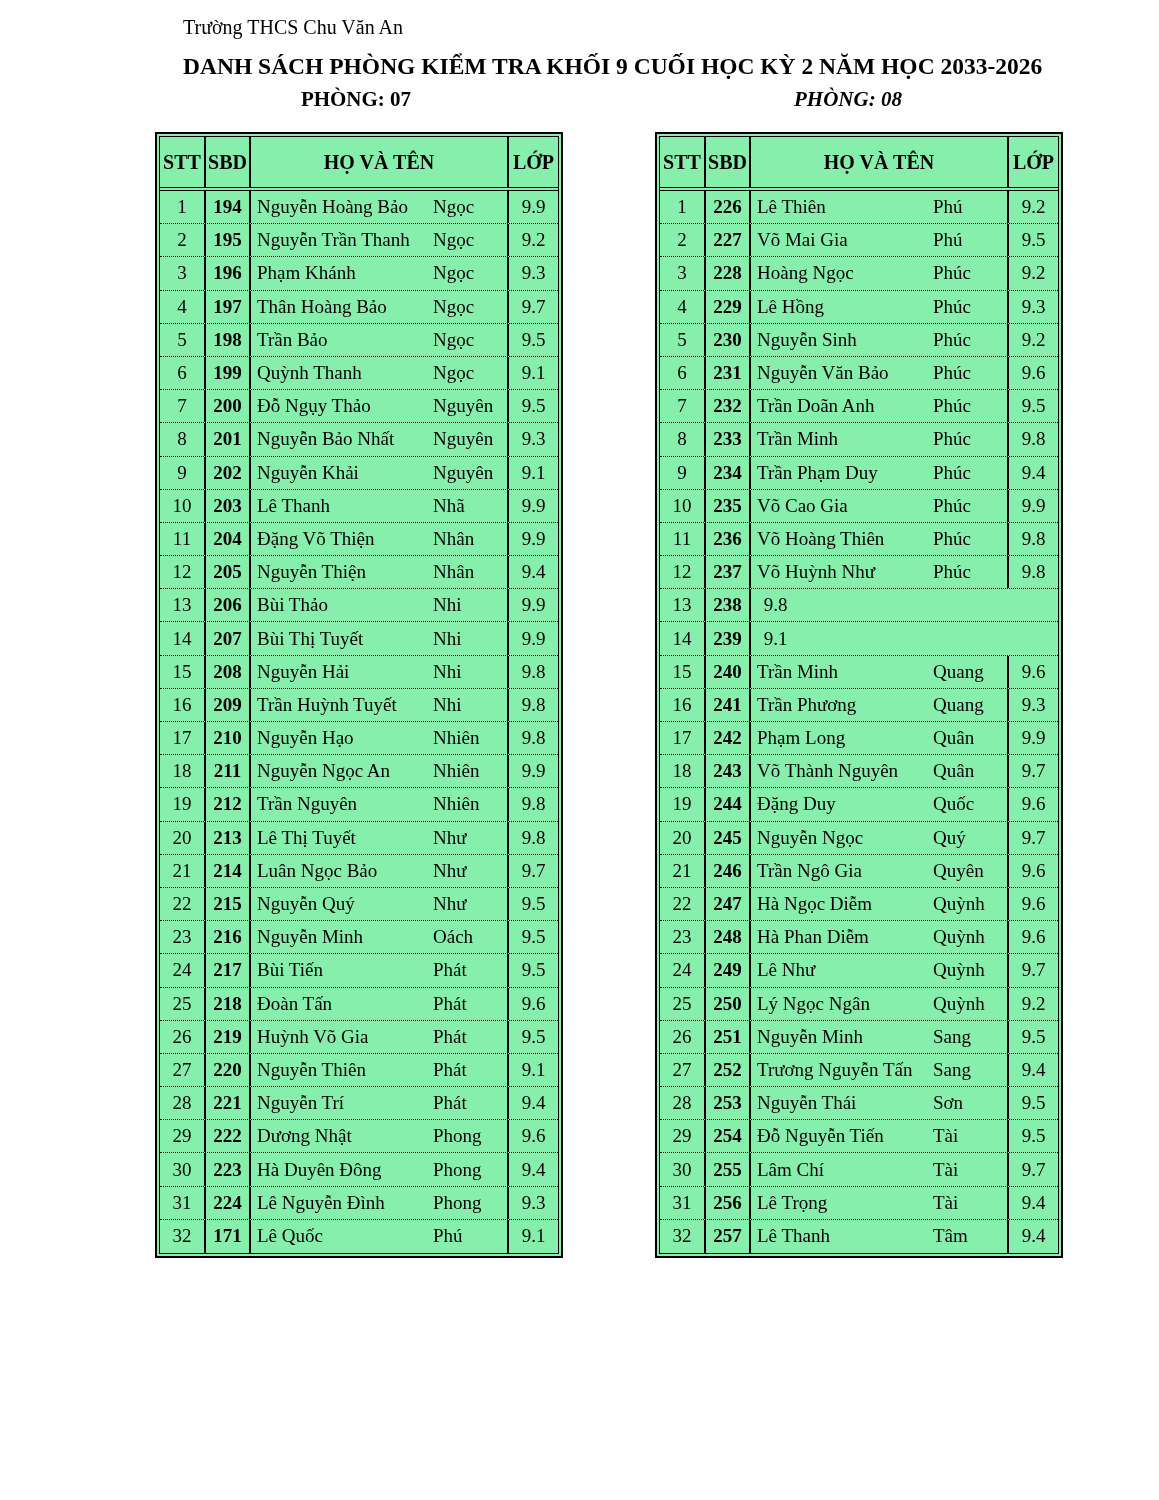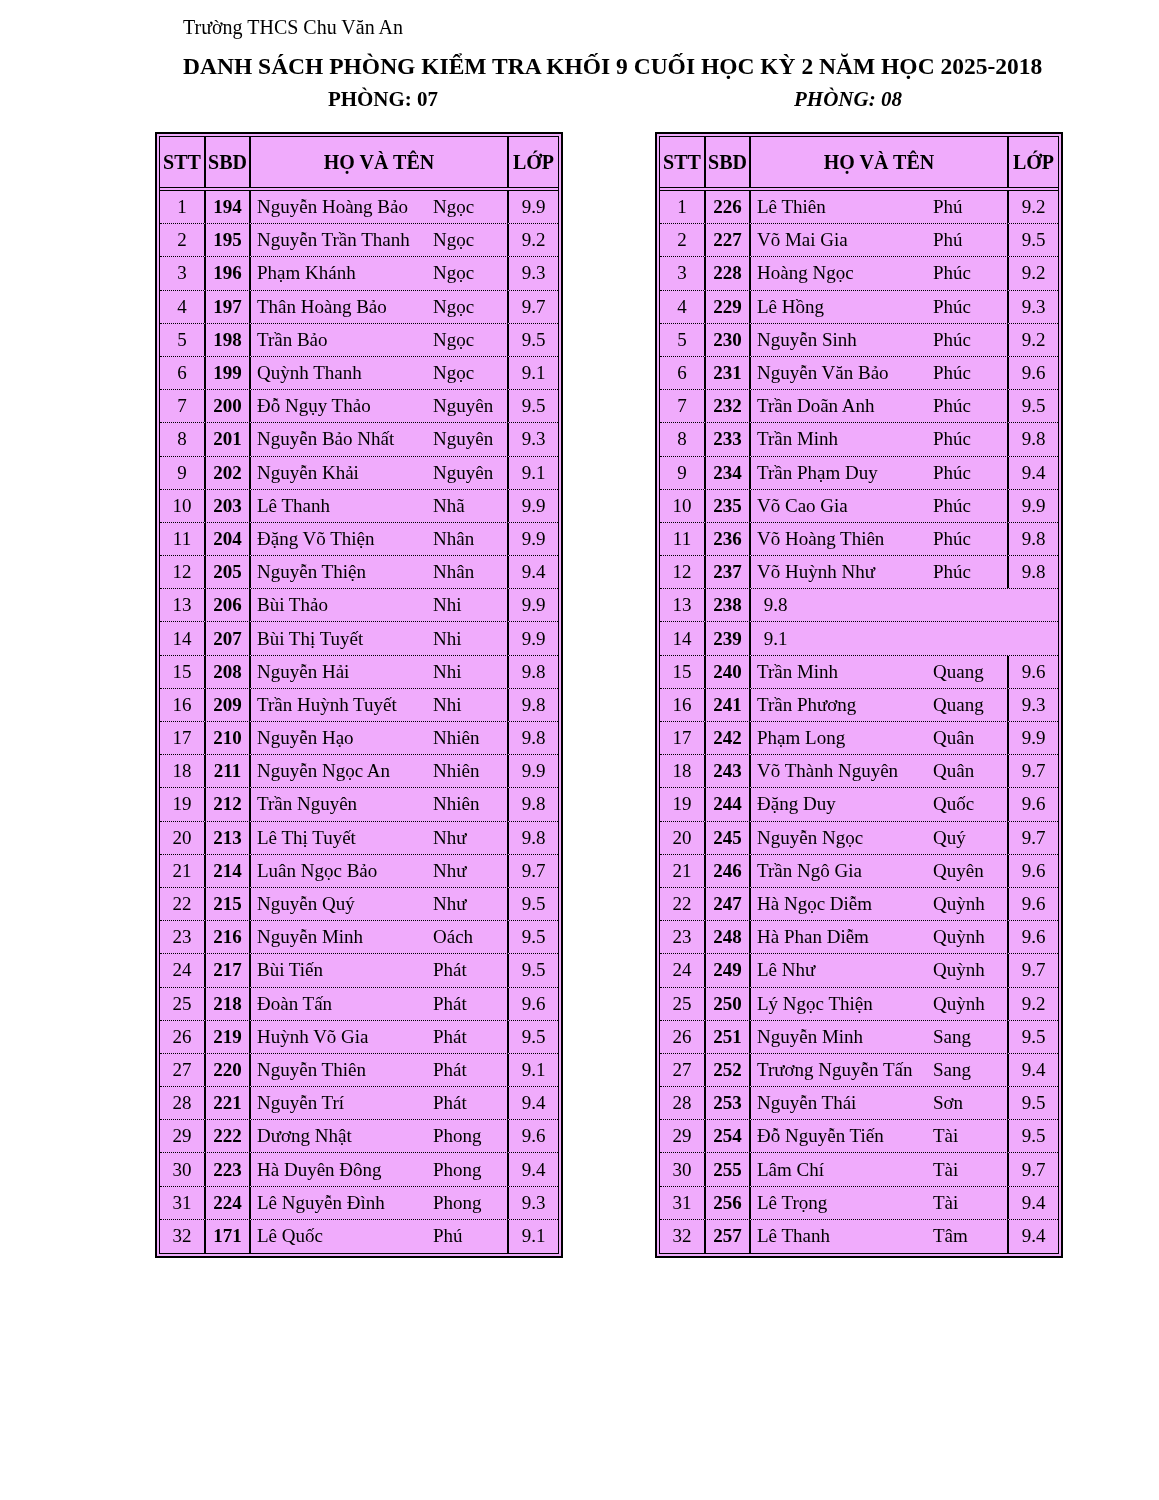--- a/index.html
+++ b/index.html
@@ -27,31 +27,31 @@
     font-weight: bold;
     white-space: nowrap;
   }
   .room-label {
     position: absolute;
     top: 87px;
     font-size: 21px;
     font-weight: bold;
     text-align: center;
   }
-  .room-label.room-0 { left: 173px; width: 420px; }
+  .room-label.room-0 { left: 146px; width: 420px; }
   .room-label.room-1 { left: 619px; width: 458px; font-style: italic; }
 
   .table-outer {
     position: absolute;
     top: 132px;
     width: 408px;
     box-sizing: border-box;
     border: 2px solid #000;
     padding: 2px;
-    background: #f0abfc;
+    background: #86efac;
   }
   .table-outer.room-0 { left: 155px; }
   .table-outer.room-1 { left: 655px; }
   .table-inner { border: 1px solid #000; }
 
   .thead {
     display: flex;
     box-sizing: border-box;
     height: 54px;
     border-bottom: 4px double #000;
@@ -93,21 +93,21 @@
     transform: translateY(-50%);
     white-space: nowrap;
   }
 </style>
 </head>
 <body>
 
 <div class="page">
 
   <div class="school-name">Trường THCS Chu Văn An</div>
-  <div class="doc-title">DANH SÁCH PHÒNG KIỂM TRA KHỐI 9 CUỐI HỌC KỲ 2 NĂM HỌC 2025-2018</div>
+  <div class="doc-title">DANH SÁCH PHÒNG KIỂM TRA KHỐI 9 CUỐI HỌC KỲ 2 NĂM HỌC 2033-2026</div>
 
   <div class="room-label room-0">PHÒNG: 07</div>
   <div class="room-label room-1">PHÒNG: 08</div>
 
   <div class="table-outer room-0">
     <div class="table-inner">
       <div class="thead">
         <div class="col-stt">STT</div>
         <div class="col-sbd">SBD</div>
         <div class="col-name">HỌ VÀ TÊN</div>
@@ -620,21 +620,21 @@
             <div class="col-name">
               <span class="family-name">Lê Như</span>
               <span class="given-name">Quỳnh</span>
             </div>
             <div class="col-lop">9.7</div>
           </div>
           <div class="tr">
             <div class="col-stt">25</div>
             <div class="col-sbd">250</div>
             <div class="col-name">
-              <span class="family-name">Lý Ngọc Thiện</span>
+              <span class="family-name">Lý Ngọc Ngân</span>
               <span class="given-name">Quỳnh</span>
             </div>
             <div class="col-lop">9.2</div>
           </div>
           <div class="tr">
             <div class="col-stt">26</div>
             <div class="col-sbd">251</div>
             <div class="col-name">
               <span class="family-name">Nguyễn Minh</span>
               <span class="given-name">Sang</span>

